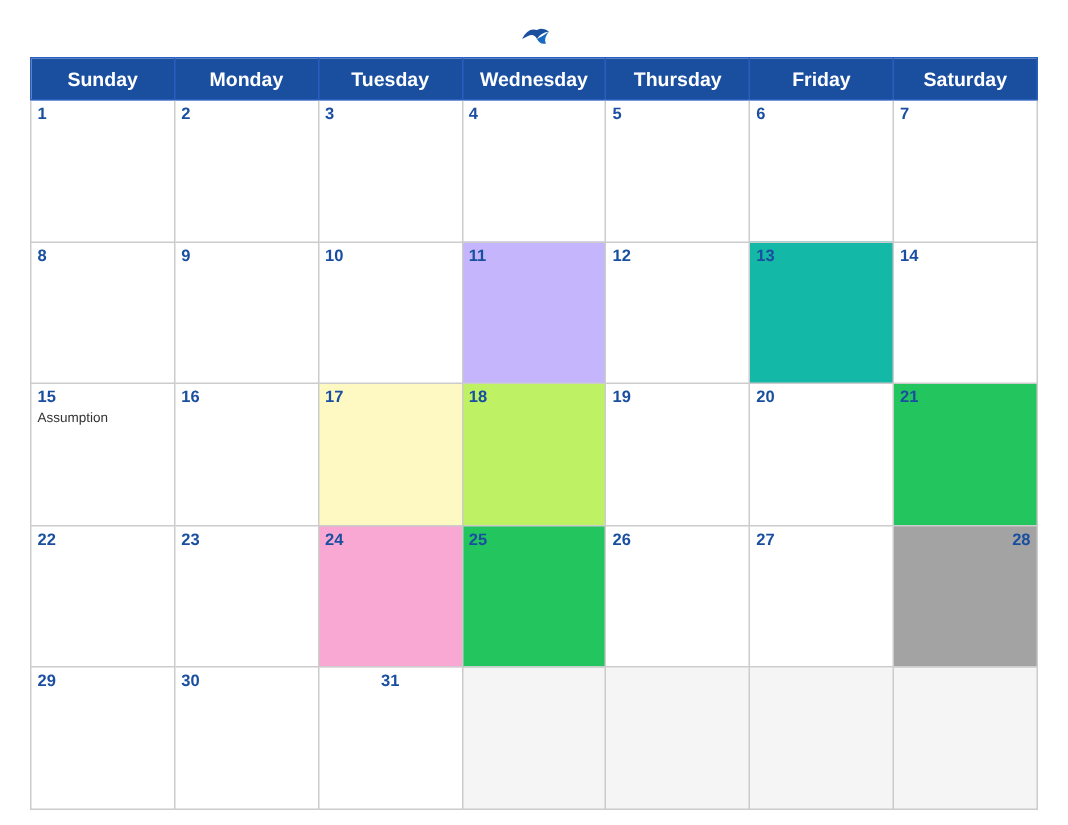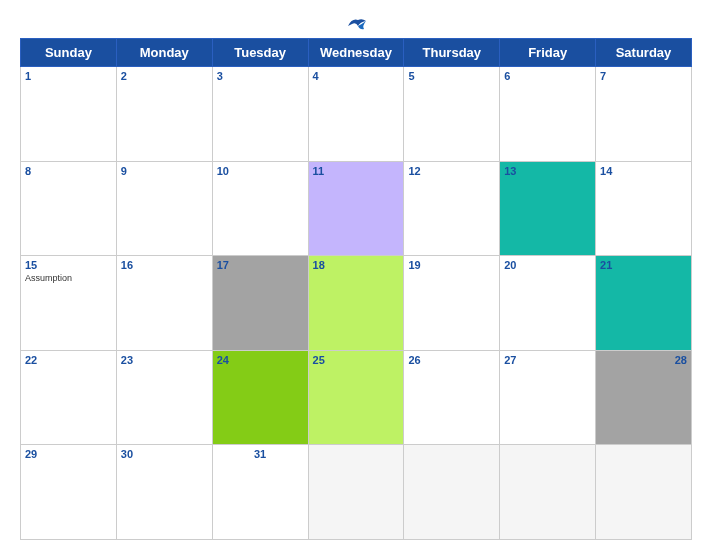--- a/index.html
+++ b/index.html
@@ -169,47 +169,47 @@
         </td>
       </tr>
       <tr>
         <td style="background: rgb(255, 255, 255);">
           <span class="day-number">15</span>
           <span class="holiday-label">Assumption</span>
         </td>
         <td style="background: rgb(255, 255, 255);">
           <span class="day-number">16</span>
         </td>
-        <td style="background: #a3a3a3; margin-left: 12px;">
+        <td style="background: #fef9c3; margin-left: 12px;">
           <span class="day-number">17</span>
         </td>
         <td style="background: #bef264;">
           <span class="day-number">18</span>
         </td>
         <td style="background: rgb(255, 255, 255);">
           <span class="day-number">19</span>
         </td>
         <td style="background: rgb(255, 255, 255);">
           <span class="day-number">20</span>
         </td>
-        <td style="background: #14b8a6;">
+        <td style="background: #22c55e;">
           <span class="day-number">21</span>
         </td>
       </tr>
       <tr>
         <td style="background: rgb(255, 255, 255);">
           <span class="day-number">22</span>
         </td>
         <td style="background: rgb(255, 255, 255);">
           <span class="day-number">23</span>
         </td>
-        <td style="background: #84cc16;">
+        <td style="background: #f9a8d4;">
           <span class="day-number">24</span>
         </td>
-        <td style="background: #bef264;">
+        <td style="background: #22c55e;">
           <span class="day-number">25</span>
         </td>
         <td style="background: rgb(255, 255, 255);">
           <span class="day-number">26</span>
         </td>
         <td style="background: rgb(255, 255, 255);">
           <span class="day-number">27</span>
         </td>
         <td style="background: #a3a3a3; text-align: right;">
           <span class="day-number">28</span>

